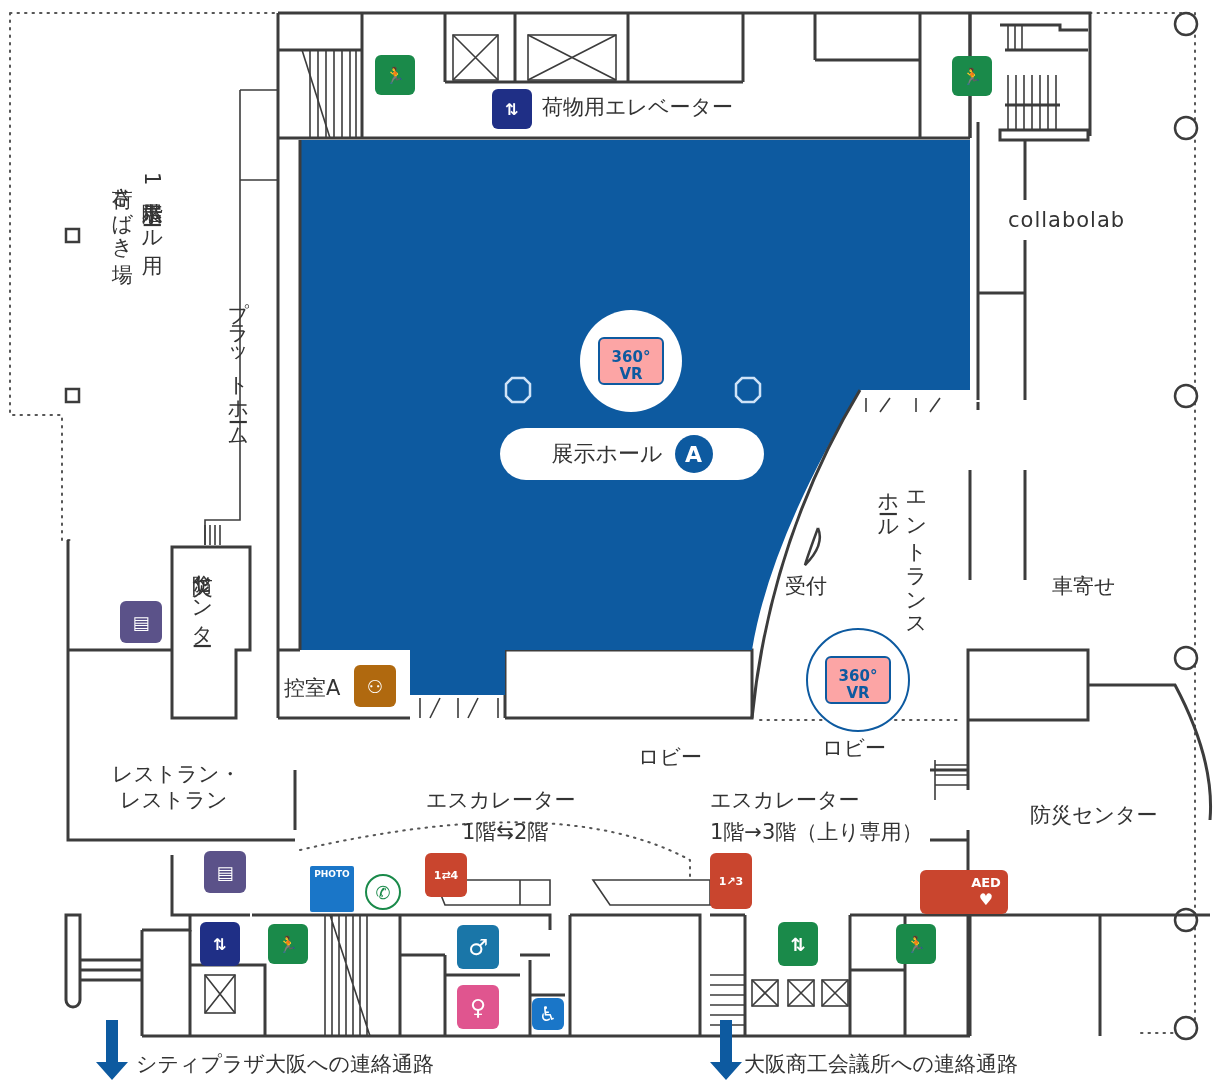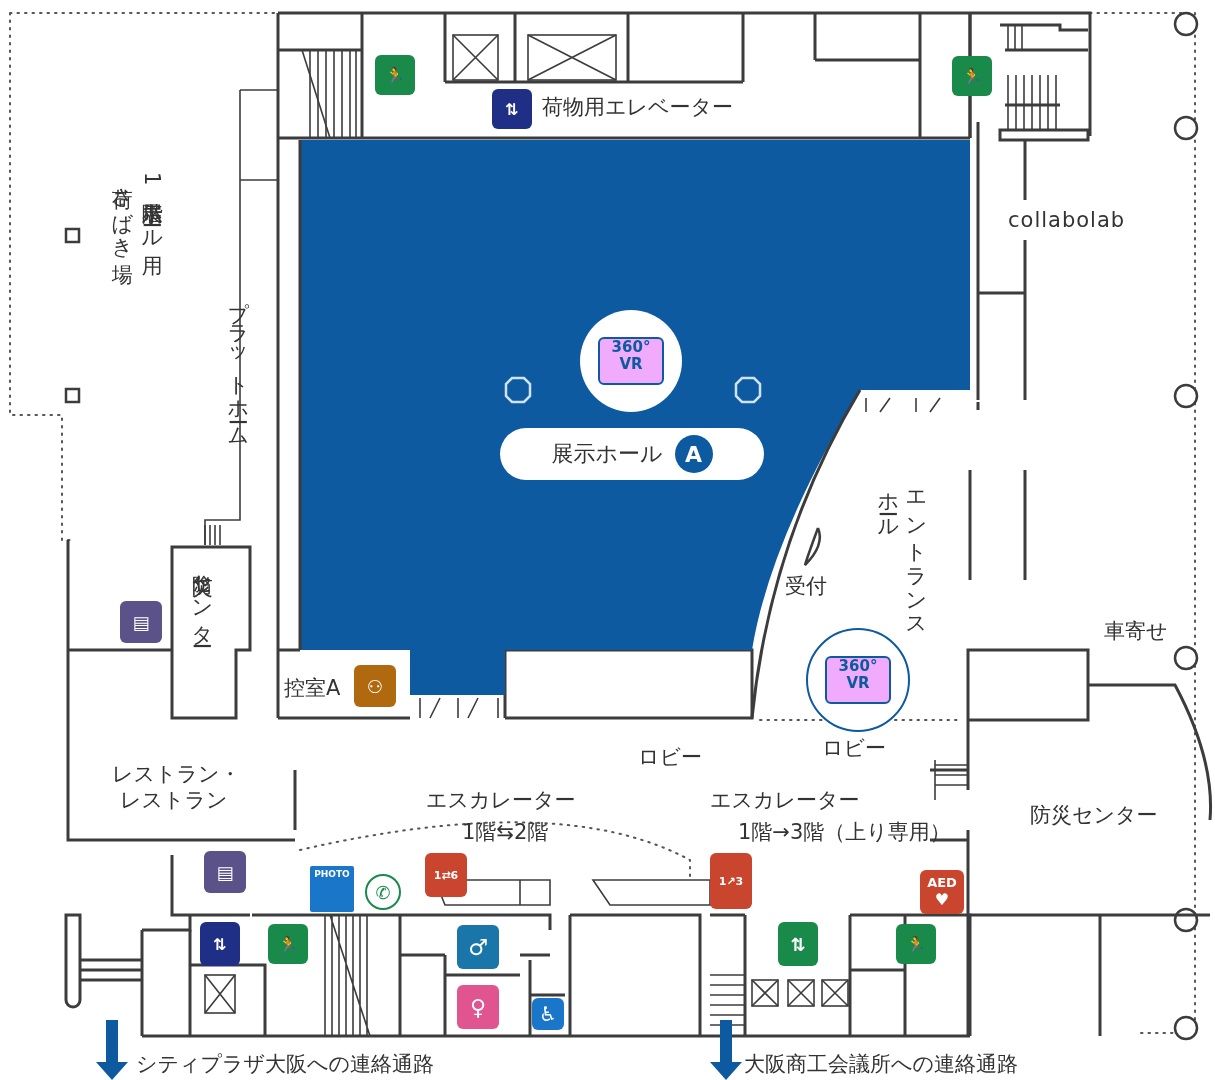--- a/index.html
+++ b/index.html
@@ -8,21 +8,21 @@
   .w{stroke:#3c3c3c;stroke-width:3;fill:none;}
   .wt{stroke:#3c3c3c;stroke-width:1.6;fill:none;}
   .dot{stroke:#555;stroke-width:2;fill:none;stroke-dasharray:1.5 6;stroke-linecap:round;}
   .lbl{position:absolute;color:#333;font-size:21px;white-space:nowrap;line-height:1.15;text-align:center;}
   .vert{writing-mode:vertical-rl;letter-spacing:1px;}
   .icon{position:absolute;border-radius:6px;display:flex;align-items:center;justify-content:center;color:#fff;font-weight:bold;}
   .exit{background:#1a8a4a;width:40px;height:40px;}
   .pill{position:absolute;left:500px;top:428px;width:264px;height:52px;border-radius:26px;background:#fff;display:flex;align-items:center;justify-content:center;gap:12px;font-size:22px;color:#333;}
   .pill .a{width:38px;height:38px;border-radius:50%;background:#0d5aa0;color:#fff;display:flex;align-items:center;justify-content:center;font-size:22px;font-weight:bold;}
   .vr{position:absolute;width:102px;height:102px;border-radius:50%;background:#fff;display:flex;align-items:center;justify-content:center;}
-  .vr .scr{width:62px;height:44px;background:#f0abfc;border:2px solid #0d5aa0;border-radius:6px;color:#0d5aa0;font-weight:bold;font-size:15px;line-height:17px;text-align:center;display:flex;flex-direction:column;justify-content:flex-start;}
+  .vr .scr{width:62px;height:44px;background:#fca5a5;border:2px solid #0d5aa0;border-radius:6px;color:#0d5aa0;font-weight:bold;font-size:15px;line-height:17px;text-align:center;display:flex;flex-direction:column;justify-content:flex-end;}
 </style>
 </head>
 <body>
 
 <svg width="1215" height="1080">
 
   <path class="dot" d="M10 13 H276 M10 13 V415 H62 V540 H70"></path>
   <path class="dot" d="M1090 13 H1195 V1033 H1135"></path>
   <path class="dot" d="M760 720 H960"></path>
 
@@ -135,52 +135,52 @@
 </div>
 
 <div class="lbl vert" style="left:140px;top:172px;">1階展示ホール用</div>
 <div class="lbl vert" style="left:110px;top:172px;">荷さばき場</div>
 <div class="lbl vert" style="left:226px;top:286px;">プラットホーム</div>
 <div class="lbl" style="left:542px;top:95px;">荷物用エレベーター</div>
 <div class="lbl" style="left:1008px;top:208px;letter-spacing:1px;">collabolab</div>
 <div class="lbl vert" style="left:904px;top:478px;">エントランス</div>
 <div class="lbl vert" style="left:876px;top:478px;">ホール</div>
 <div class="lbl" style="left:785px;top:574px;">受付</div>
-<div class="lbl" style="left:1104px;top:574px;margin-top:45px;">車寄せ</div>
+<div class="lbl" style="left:1052px;top:574px;">車寄せ</div>
 <div class="lbl vert" style="left:190px;top:558px;">防災センター</div>
 <div class="lbl" style="left:284px;top:676px;">控室A</div>
 <div class="lbl" style="left:112px;top:762px;">レストラン・</div>
 <div class="lbl" style="left:120px;top:788px;">レストラン</div>
 <div class="lbl" style="left:638px;top:745px;">ロビー</div>
 <div class="lbl" style="left:822px;top:736px;">ロビー</div>
 <div class="lbl" style="left:426px;top:788px;">エスカレーター</div>
 <div class="lbl" style="left:426px;top:820px;margin-left:36px;">1階⇆2階</div>
 <div class="lbl" style="left:710px;top:788px;">エスカレーター</div>
-<div class="lbl" style="left:710px;top:820px;margin-left:28px;">1階→3階（上り専用）</div>
+<div class="lbl" style="left:710px;top:820px;">1階→3階（上り専用）</div>
 <div class="lbl" style="left:1030px;top:803px;">防災センター</div>
 <div class="lbl" style="left:136px;top:1052px;">シティプラザ大阪への連絡通路</div>
 <div class="lbl" style="left:744px;top:1052px;">大阪商工会議所への連絡通路</div>
 
 <div class="icon exit" style="left:375px;top:55px;">🏃</div>
 <div class="icon exit" style="left:952px;top:56px;">🏃</div>
 <div class="icon exit" style="left:268px;top:924px;">🏃</div>
 <div class="icon exit" style="left:896px;top:924px;">🏃</div>
 <div class="icon" style="left:492px;top:89px;width:40px;height:40px;background:#1f2f86;font-size:16px;">⇅</div>
 <div class="icon" style="left:200px;top:922px;width:40px;height:44px;background:#1f2f86;font-size:16px;">⇅</div>
 <div class="icon" style="left:778px;top:922px;width:40px;height:44px;background:#1a8a4a;font-size:18px;">⇅</div>
 <div class="icon" style="left:120px;top:601px;width:42px;height:42px;background:#5b5289;font-size:18px;">▤</div>
 <div class="icon" style="left:204px;top:851px;width:42px;height:42px;background:#5b5289;font-size:18px;">▤</div>
 <div class="icon" style="left:354px;top:665px;width:42px;height:42px;background:#b0690f;font-size:18px;">⚇</div>
 <div class="icon" style="left:425px;top:853px;width:42px;height:44px;background:#c9452e;font-size:11px;">
-    <span>1⇄6</span>
+    <span>1⇄4</span>
   </div>
 <div class="icon" style="left:710px;top:853px;width:42px;height:56px;background:#c9452e;font-size:11px;">
     <span>1↗3</span>
   </div>
-<div class="icon" style="left:920px;top:870px;width:44px;height:44px;background:#c9452e;font-size:13px;flex-direction:column;">
+<div class="icon" style="left:920px;top:870px;width:44px;height:44px;background:#c9452e;font-size:13px;flex-direction:column;padding-left:44px;">
     <span>AED</span>
     <span style="font-size:16px;">♥</span>
   </div>
 <div class="icon" style="left:310px;top:866px;width:44px;height:46px;background:#1a76c8;border-radius:2px;font-size:9px;align-items:flex-start;padding-top:3px;box-sizing:border-box;">
     <span>PHOTO</span>
   </div>
 <div class="icon" style="left:365px;top:874px;width:32px;height:32px;border-radius:50%;border:2px solid #1a8a4a;background:#fff;color:#1a8a4a;font-size:18px;">✆</div>
 <div class="icon" style="left:457px;top:925px;width:42px;height:44px;background:#1a76a8;font-size:22px;">♂</div>
 <div class="icon" style="left:457px;top:985px;width:42px;height:44px;background:#e0558f;font-size:22px;">♀</div>
 <div class="icon" style="left:532px;top:998px;width:32px;height:32px;background:#1a76c8;font-size:20px;">♿</div>

